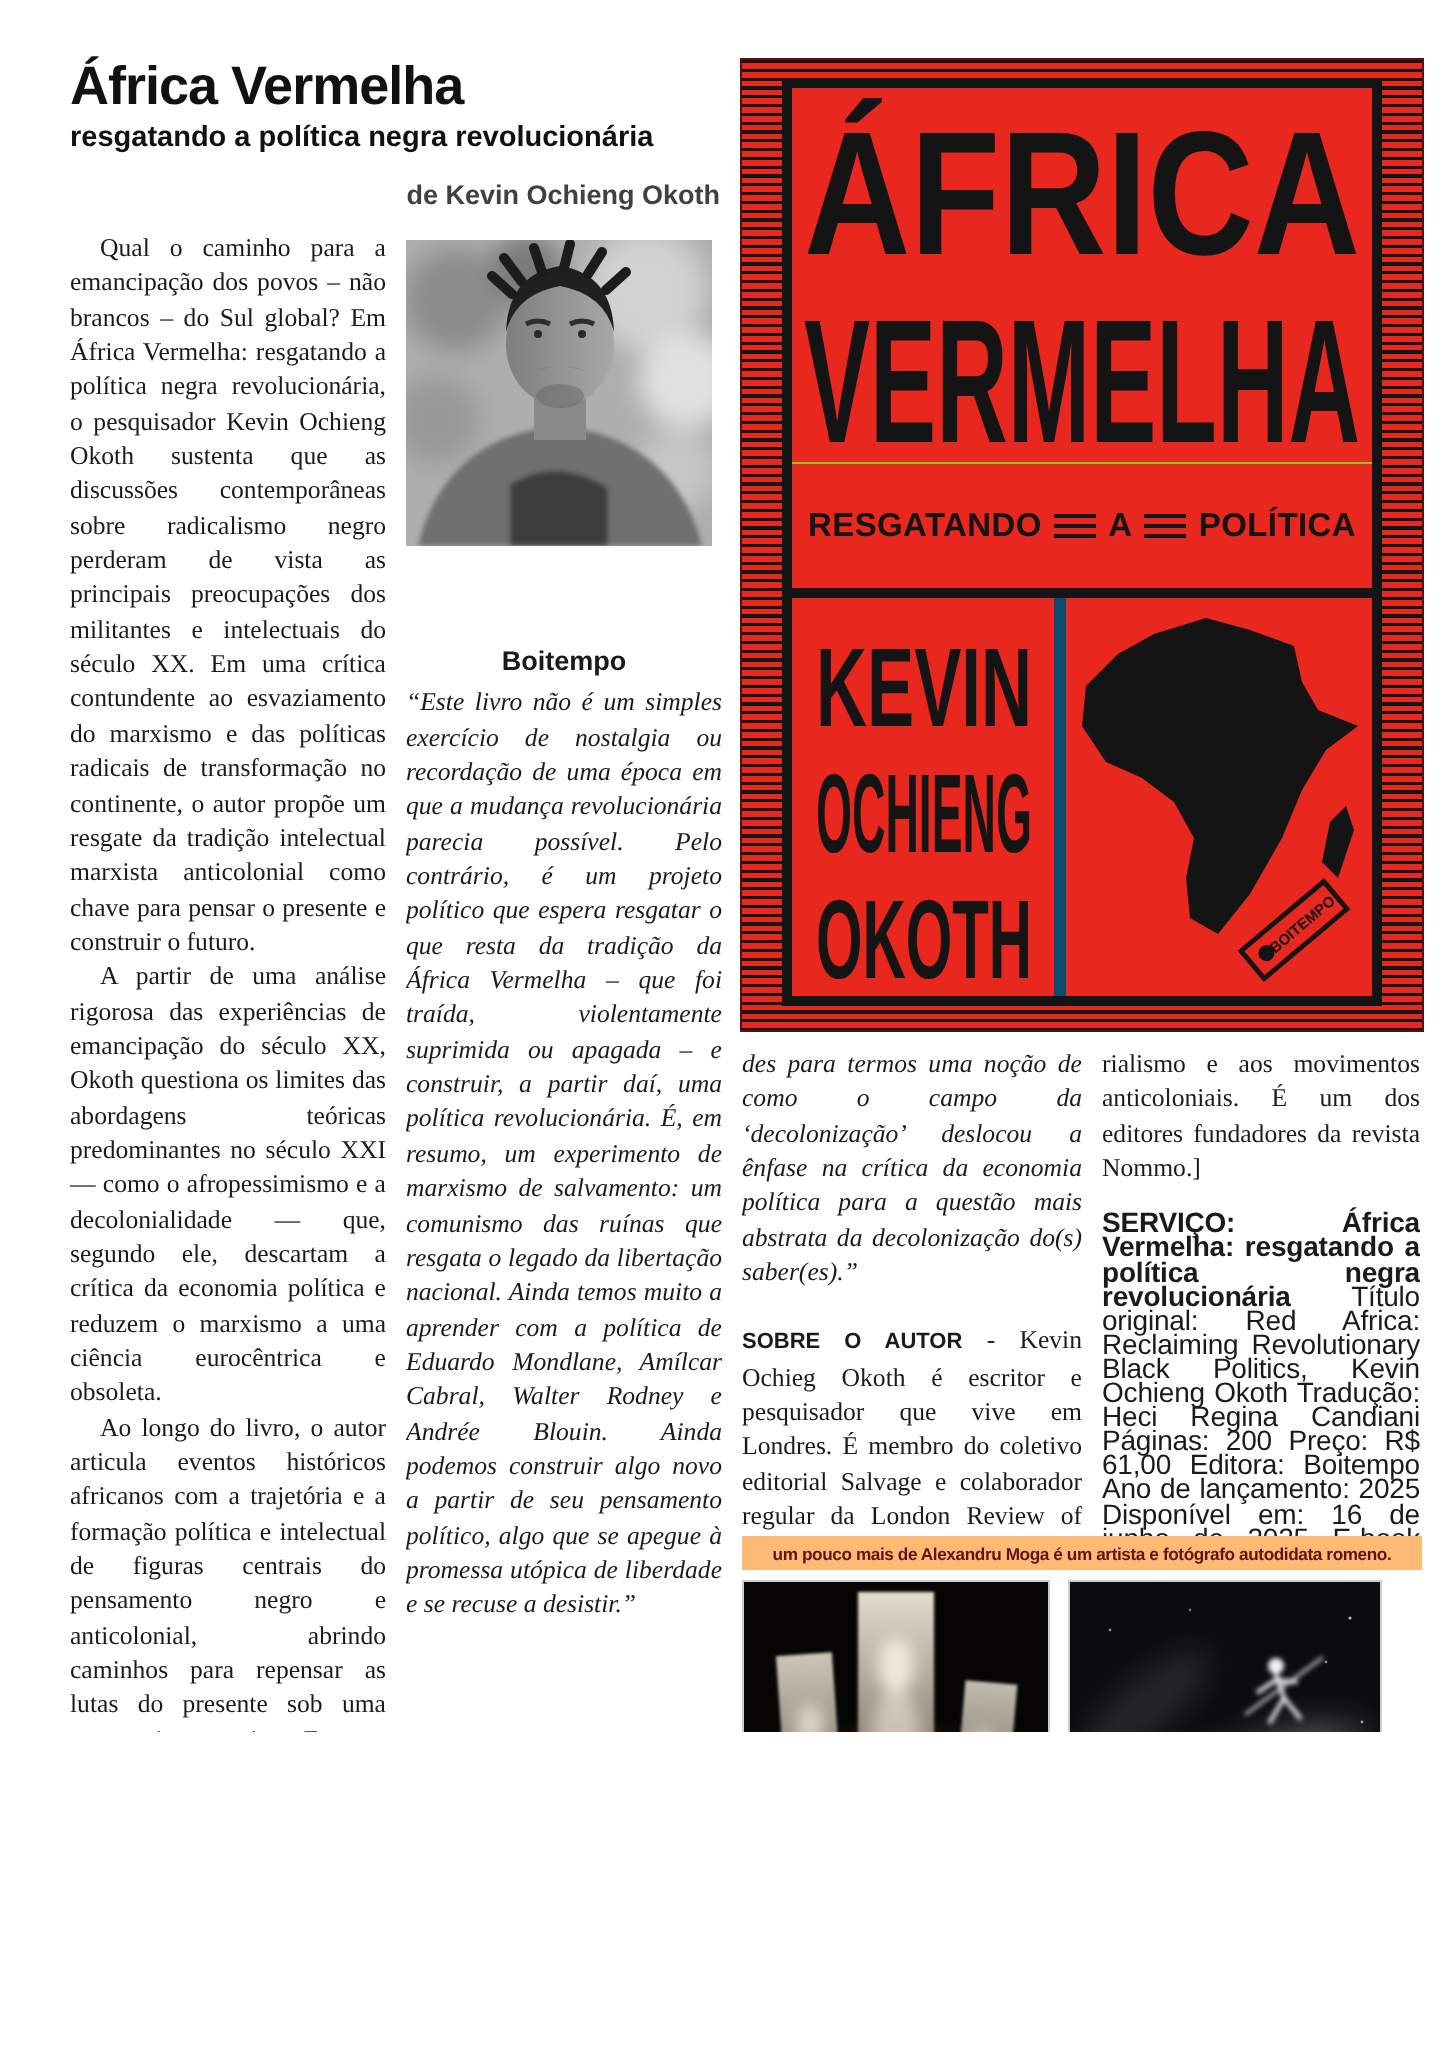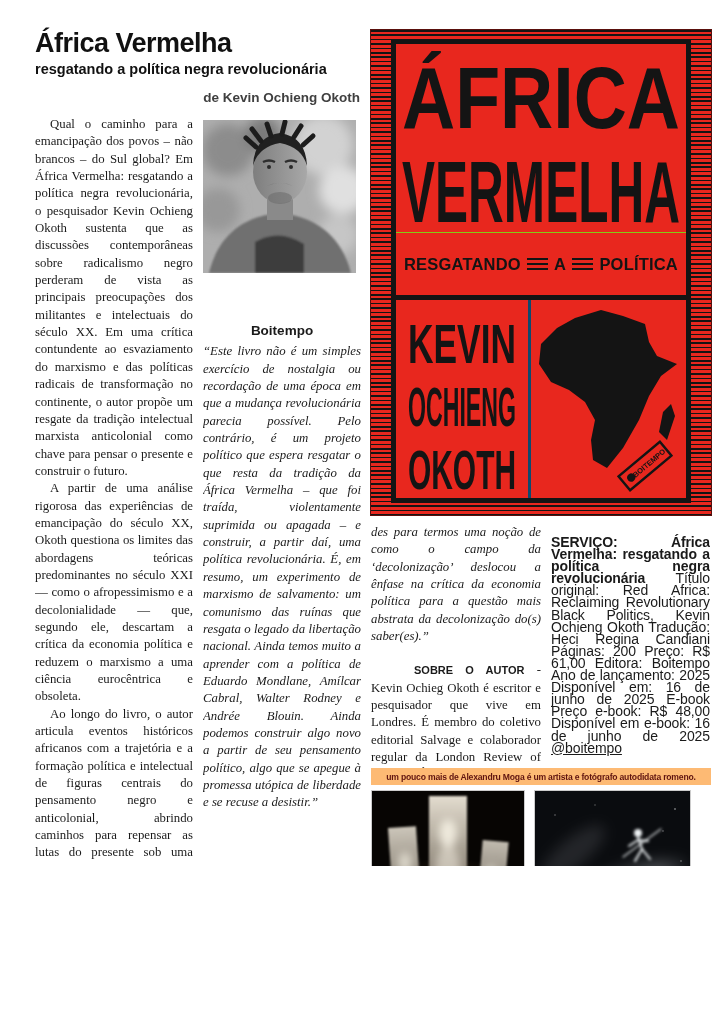--- a/index.html
+++ b/index.html
@@ -19,21 +19,21 @@
   .col p{margin:0;}
   .indent{text-indent:15px;}
   .gap{margin-top:17px !important;}
   .quote{font-style:italic;}
   #col1{left:35px;top:116px;width:158px;height:874px;}
   #col2t{left:203px;top:312px;width:158px;height:678px;}
   #col3{left:371px;top:524px;width:170px;height:244px;}
   #col4{left:551px;top:524px;width:159px;height:244px;}
   .sec-head{font-family:"Liberation Sans",sans-serif;font-weight:700;font-size:13.5px;text-align:center;
             margin:10px 0 4px 0 !important;}
-  .about-label{font-family:"Liberation Sans",sans-serif;font-weight:700;font-size:11px;margin-left:43px;}
+  .about-label{font-family:"Liberation Sans",sans-serif;font-weight:700;font-size:11px;}
   .servico{font-family:"Liberation Sans",sans-serif;font-size:14px;line-height:12.1px;margin-top:12px !important;
            letter-spacing:-0.1px;}
   .servico b{font-weight:700;}
   .servico a{color:#1a1a1a;}
 
   
   #author-photo{position:absolute;left:203px;top:120px;width:153px;height:153px;background:#b9b9b9;}
 
   
   #cover{position:absolute;left:371px;top:30px;width:340px;height:485px;background:#e8271e;
@@ -43,21 +43,21 @@
                background:#e8271e;display:flex;flex-direction:column;}
   #cover-title{height:188px;border-bottom:1px solid #84cc16;display:flex;align-items:center;justify-content:flex-end;}
   #cover-subtitle{height:62px;border-bottom:5px solid #141414;display:flex;flex-direction:column;
                   justify-content:center;padding:0 8px;gap:3px;}
   .sub-row{display:flex;align-items:center;}
   .sub-word{font-family:"Liberation Sans",sans-serif;font-weight:700;font-size:16.5px;color:#141414;
             letter-spacing:0.2px;white-space:nowrap;}
   .sub-fill{flex:1;height:13px;margin:0 6px;
             background:repeating-linear-gradient(180deg,#141414 0 2px,rgba(0,0,0,0) 2px 5px);}
   #cover-bottom{flex:1;display:flex;}
-  #cover-author{width:132px;border-right:3px solid #0c4a6e;display:flex;align-items:center;justify-content:center;}
+  #cover-author{width:132px;border-right:6px solid #0c4a6e;display:flex;align-items:center;justify-content:center;}
   #cover-africa{flex:1;position:relative;}
 
   
   #strip{position:absolute;left:371px;top:768px;width:340px;height:17px;background:#fdba74;
          display:flex;align-items:center;justify-content:center;overflow:hidden;}
   #strip span{font-family:"Liberation Sans",sans-serif;font-weight:700;font-size:8.6px;letter-spacing:-0.2px;
               color:#5f1410;white-space:nowrap;}
 
   
   .art{position:absolute;border:1px solid #cccccc;overflow:hidden;}
@@ -177,20 +177,21 @@
       </div>
     </div>
   </div>
 
   <div id="col3" class="col">
     <p class="quote">des para termos uma noção de como o campo da ‘decolonização’ deslocou a ênfase na crítica da economia política para a questão mais abstrata da decolonização do(s) saber(es).”</p>
     <p class="gap"><span class="about-label">SOBRE O AUTOR</span><span> - Kevin Ochieg Okoth é escritor e pesquisador que vive em Londres. É membro do coletivo editorial Salvage e colaborador regular da London Review of Books. É mestre em teoria política pela Universidade de Oxford e estuda temas relacionados ao anti-impe-</span></p>
   </div>
 
   <div id="col4" class="col">
+    <p>rialismo e aos movimentos anticoloniais. É um dos editores fundadores da revista Nommo.]</p>
     <p class="servico"><b>SERVIÇO: África Vermelha: resgatando a política negra revolucionária</b><span> Título original: Red Africa: Reclaiming Revolutionary Black Politics, Kevin Ochieng Okoth Tradução: Heci Regina Candiani Páginas: 200 Preço: R$ 61,00 Editora: Boitempo Ano de lançamento: 2025 Disponível em: 16 de junho de 2025 E-book Preço e-book: R$ 48,00 Disponível em e-book: 16 de junho de 2025 </span><a href="#">@boitempo</a></p>
   </div>
 
   <div id="strip">
     <span>um pouco mais de Alexandru Moga é um artista e fotógrafo autodidata romeno.</span>
   </div>
 
   <div id="art1" class="art">
     <svg width="152" height="198" viewBox="0 0 152 198">
       <defs>

